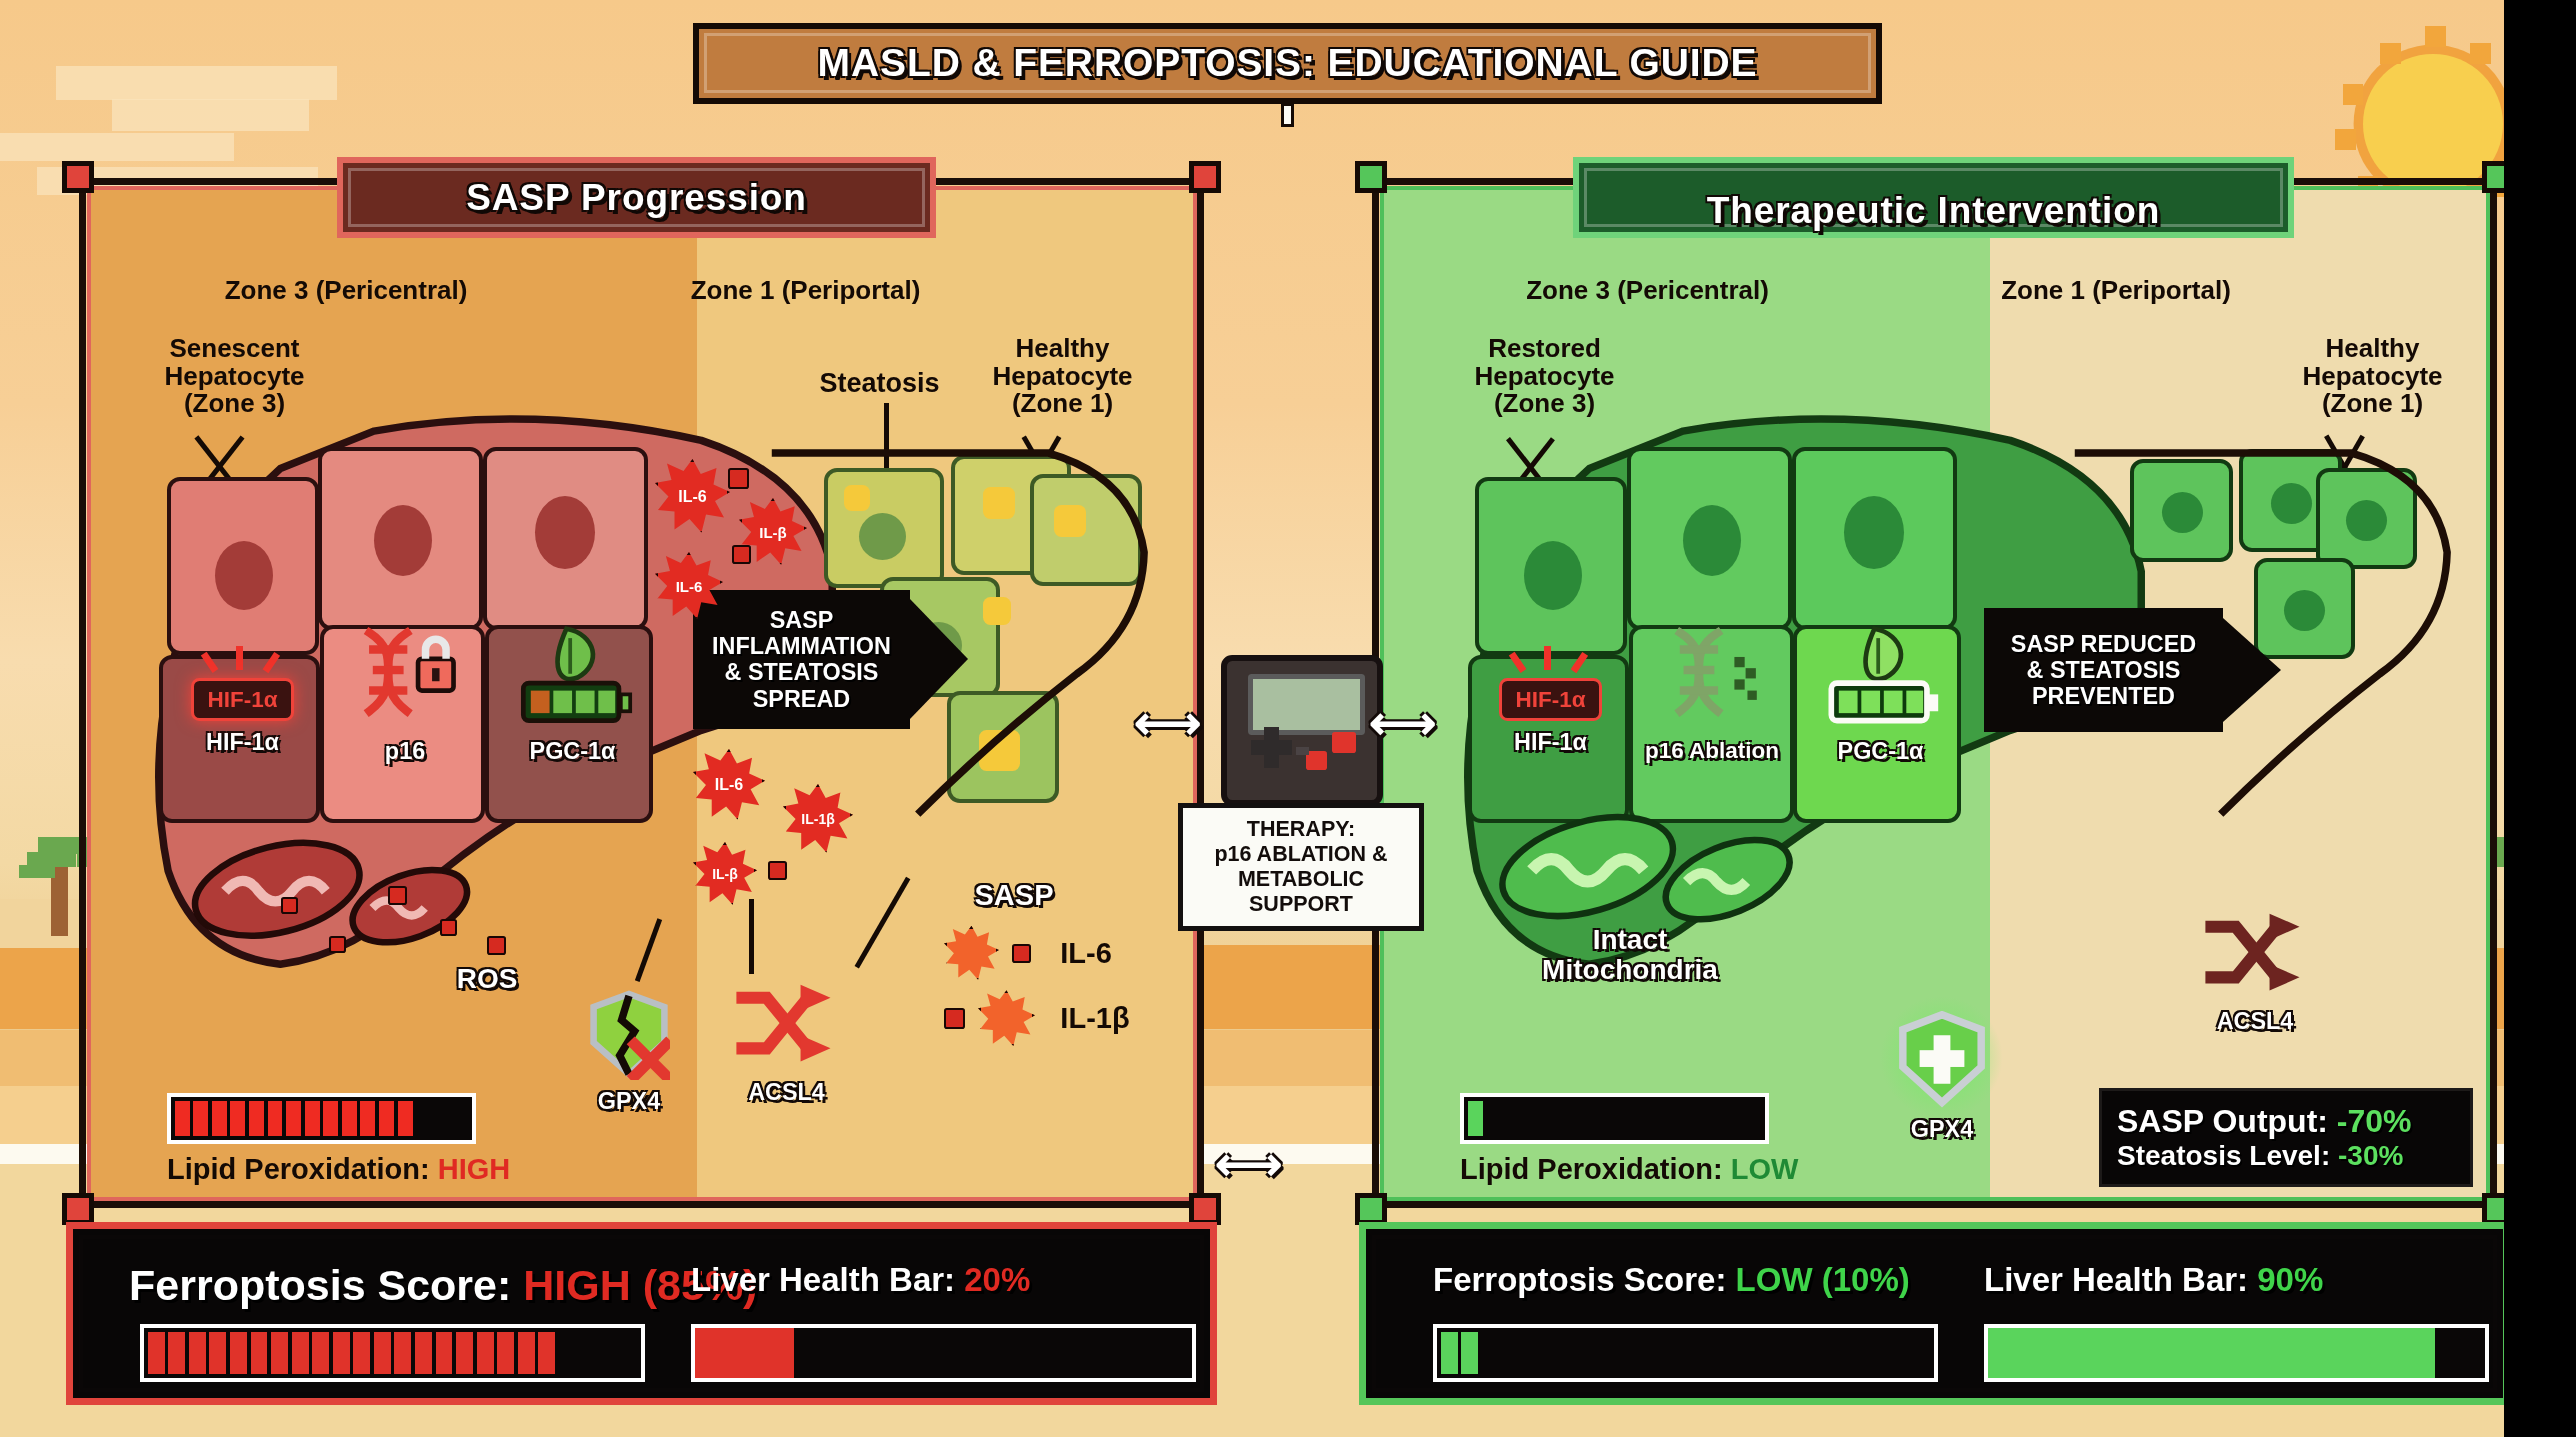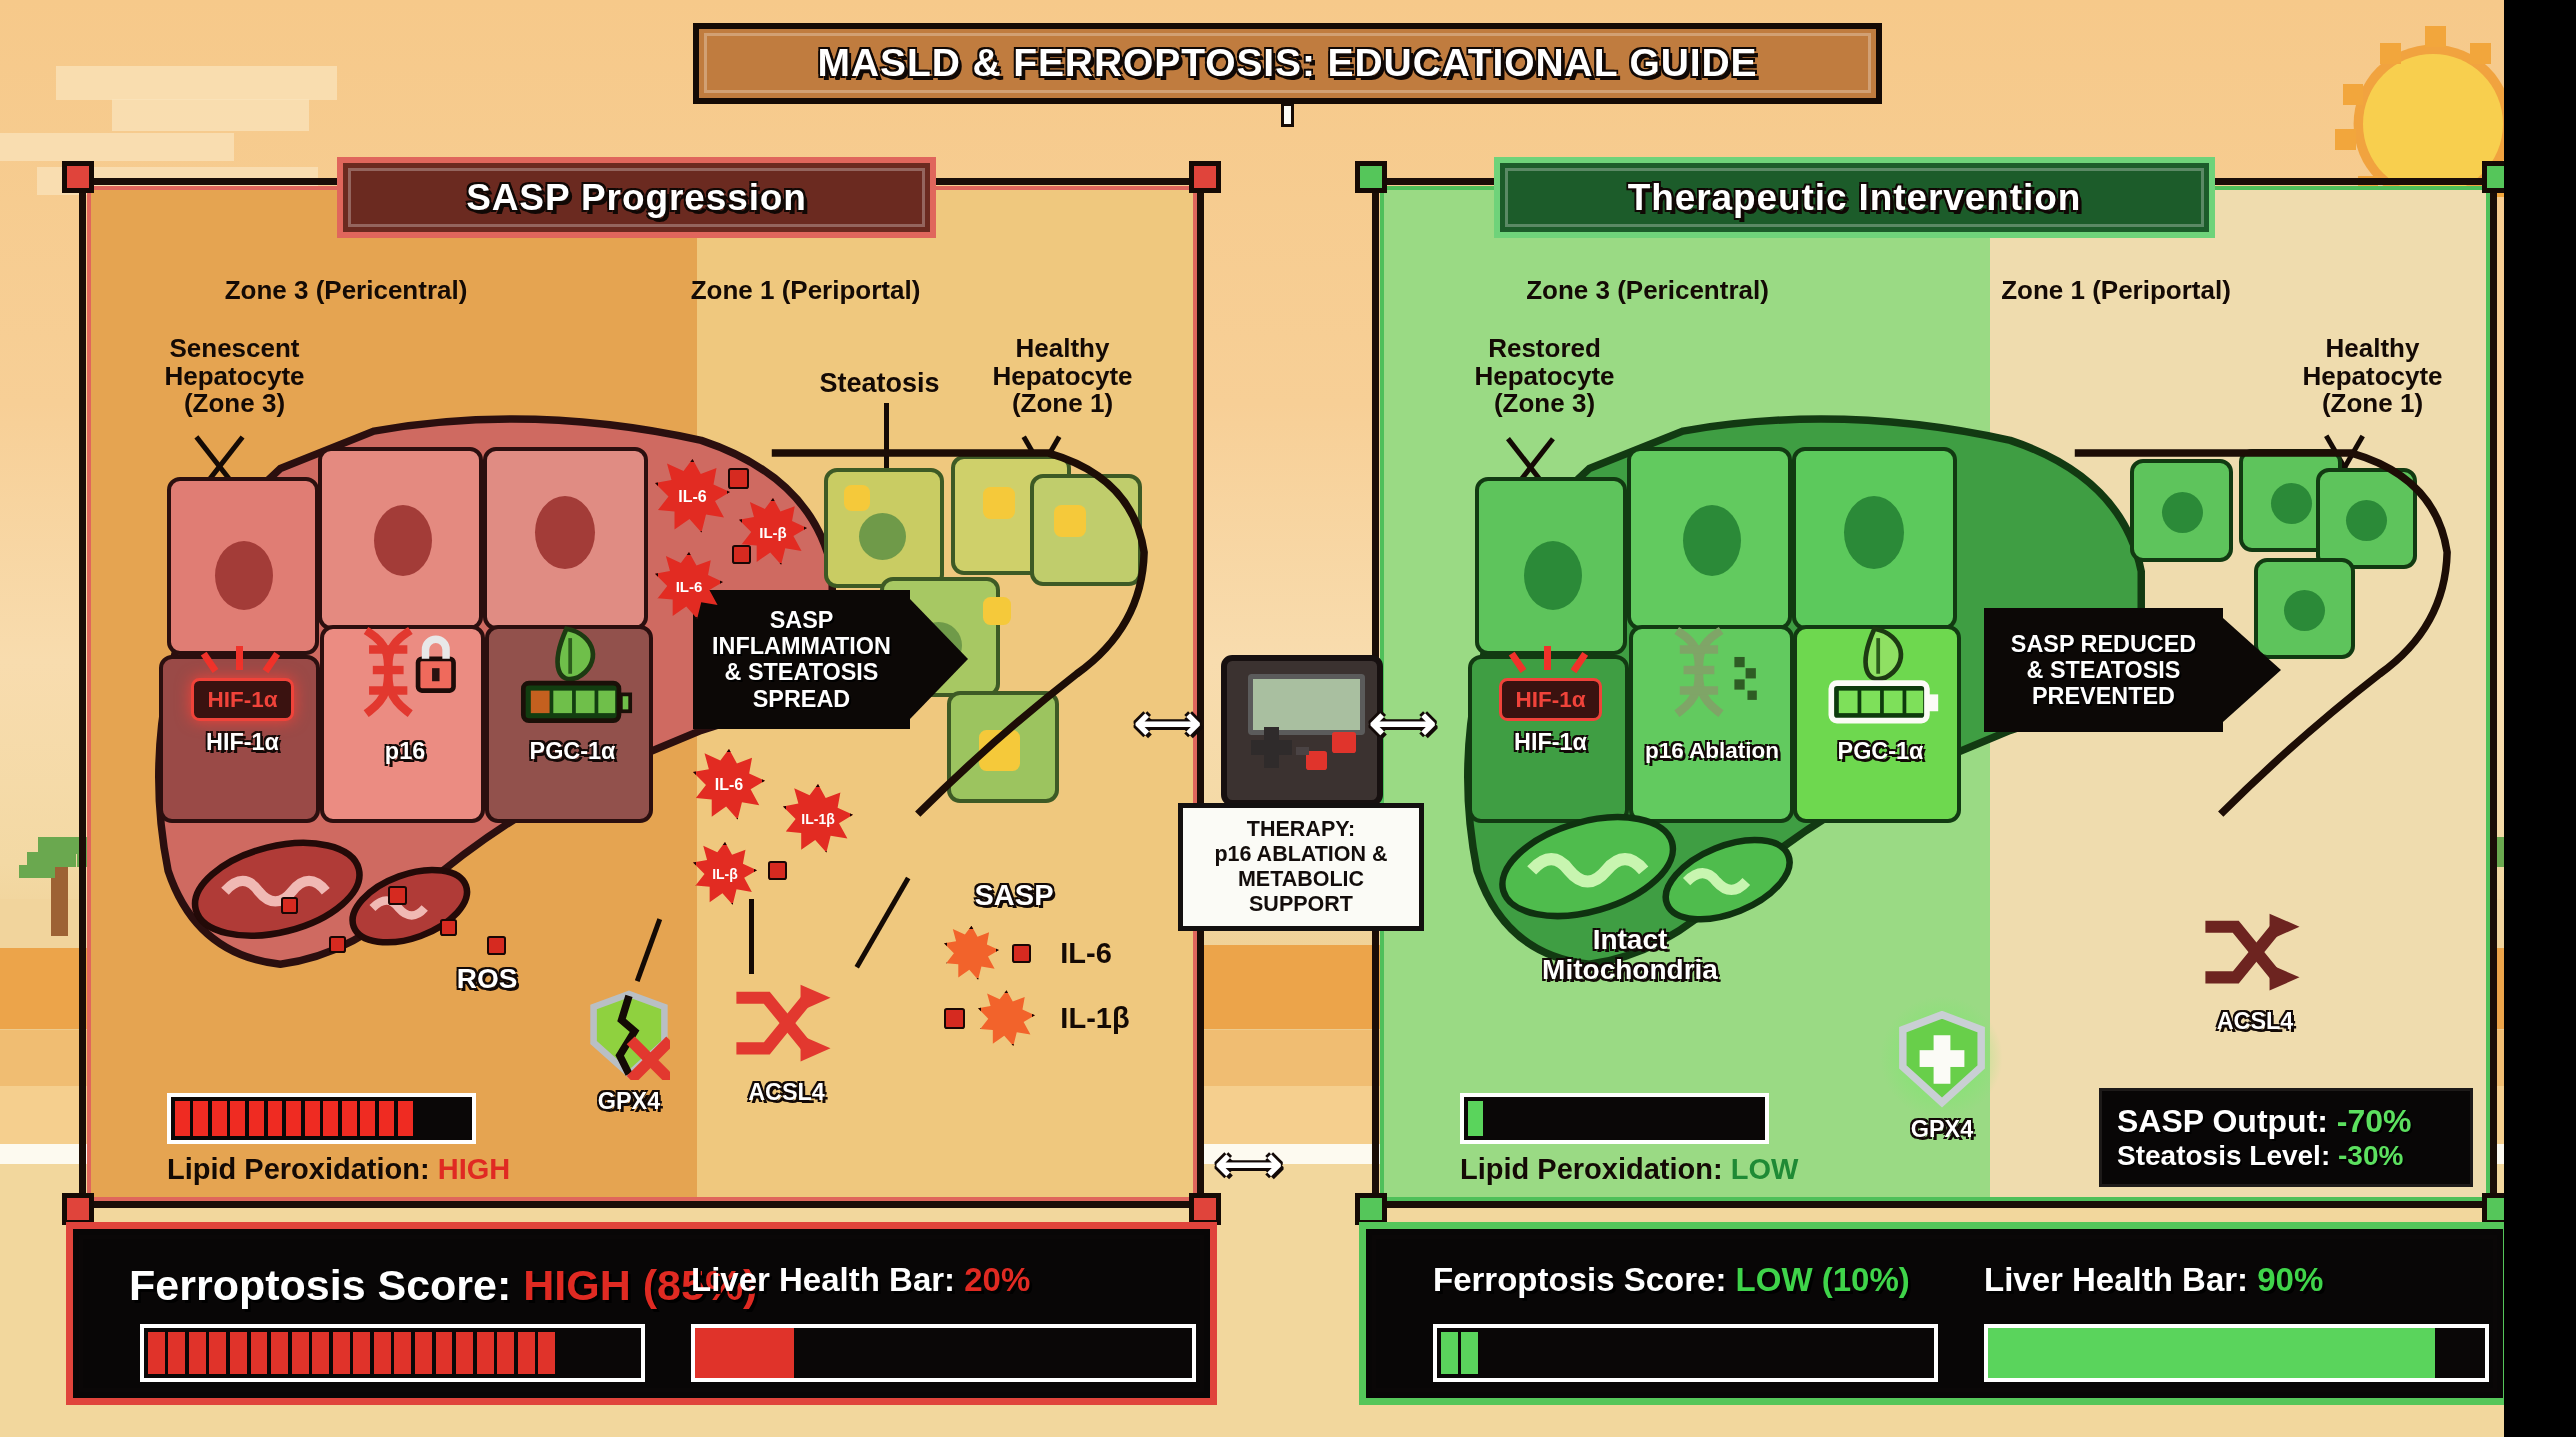--- a/index.html
+++ b/index.html
@@ -430,21 +430,21 @@
       <div class="zone1" style="background:#efdcae;"></div>
     </div>
     <div class="panel-border"></div>
     <div style="position:absolute;inset:7.5px;border:4.7px solid #4fc05a;box-sizing:border-box;pointer-events:none;"></div>
     <div class="corner" style="left:-17px;top:-17px;background:#55c65a;"></div>
     <div class="corner" style="right:-17px;top:-17px;background:#55c65a;"></div>
     <div class="corner" style="left:-17px;bottom:-17px;background:#55c65a;"></div>
     <div class="corner" style="right:-17px;bottom:-17px;background:#55c65a;"></div>
   </div>
 
-  <div class="plaque" style="left:1494px;top:157px;width:721px;height:81px;background:#1c5c2a;border-color:#6fd37a;">
+  <div class="plaque" style="left:1573px;top:157px;width:721px;height:81px;background:#1c5c2a;border-color:#6fd37a;align-items:flex-end;">
     <div class="inset"></div>
     <span style="font-size:37px;">Therapeutic Intervention</span>
   </div>
 
   <div class="lbl" style="left:1479px;top:277px;width:337px;font-size:26px;">Zone 3 (Pericentral)</div>
   <div class="lbl" style="left:1910px;top:277px;width:412px;font-size:26px;">Zone 1 (Periportal)</div>
 
   <div style="position:absolute;left:1432px;top:335px;width:225px;">
     <div class="lbl" style="position:relative;left:0;width:100%;font-size:26px;">Restored</div>
     <div class="lbl" style="position:relative;left:0;width:100%;font-size:26px;">Hepatocyte</div>

